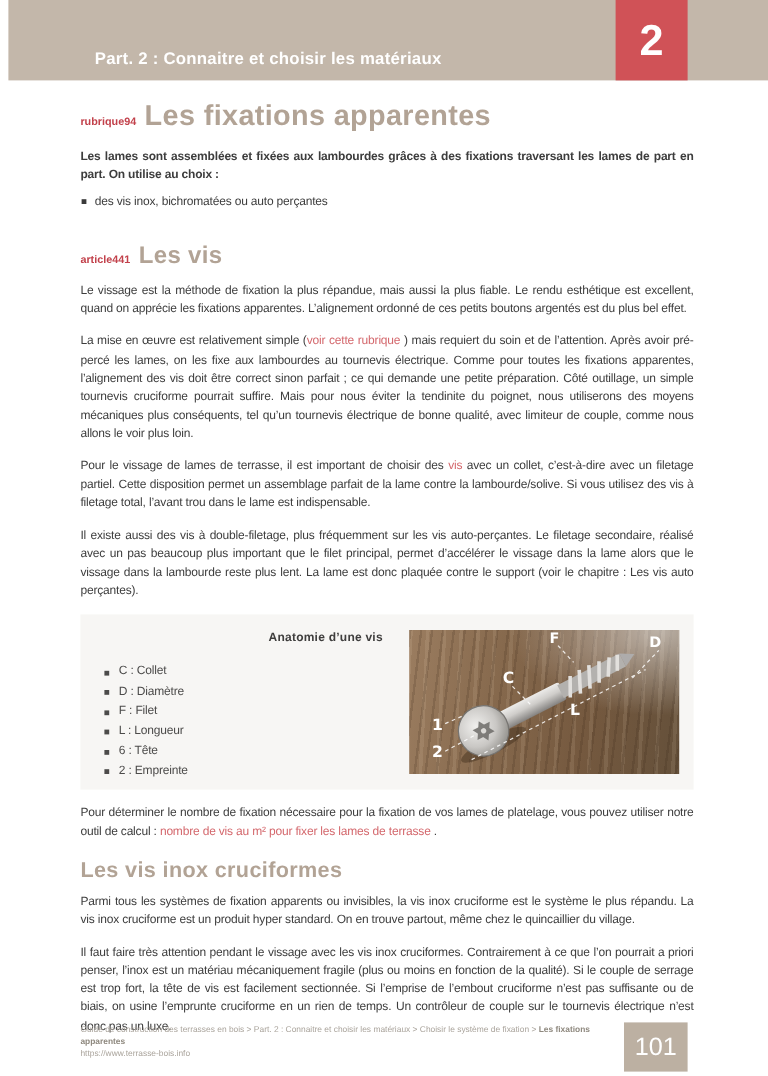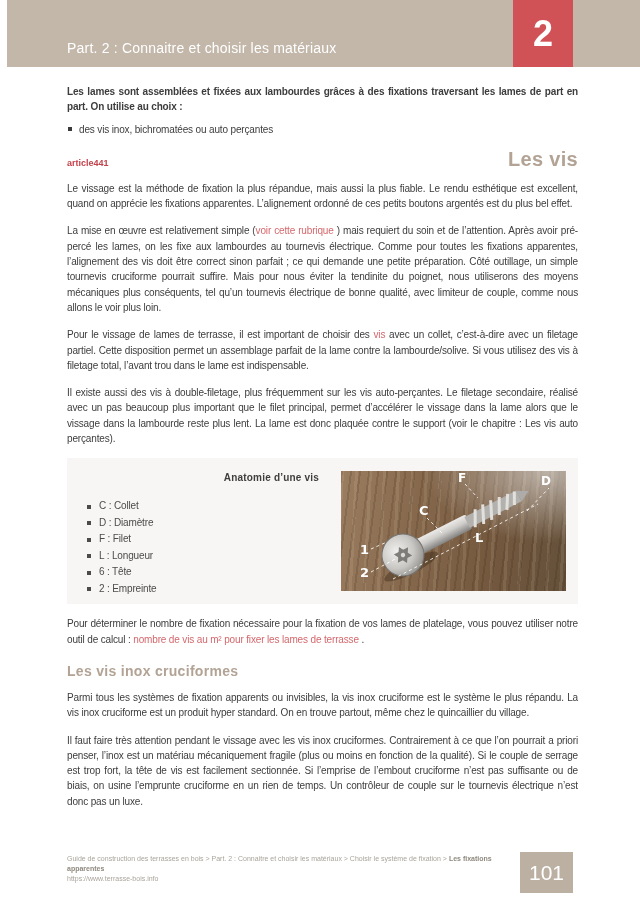--- a/index.html
+++ b/index.html
@@ -8,22 +8,22 @@
     position:relative; width:640px; height:897px; background:#ffffff;
     overflow:hidden; margin:0 auto;
   }
 
   
   .header-bar {
     position:absolute; left:7px; right:0; top:0; height:67px;
     background:#c3b7aa; z-index:3;
   }
   .header-title {
-    position:absolute; left:60px; bottom:11px;
-    color:#ffffff; font-size:14px; font-weight:normal; letter-spacing:0.2px;
+    position:absolute; left:72px; bottom:11px;
+    color:#ffffff; font-size:14px; font-weight:bold; letter-spacing:0.2px;
   }
   .chapter-badge {
     position:absolute; left:513px; top:0; width:60px; height:67px;
     background:#d05257; color:#ffffff; font-size:36px; font-weight:bold;
     display:flex; align-items:center; justify-content:center; z-index:4;
   }
 
   
   .watermark {
     position:absolute; left:50px; top:348px; z-index:1;
@@ -37,23 +37,23 @@
     position:absolute; left:67px; top:84px; width:511px; z-index:2;
     color:#3d3d3d; font-size:10px; line-height:15.3px; letter-spacing:-0.15px;
   }
   .h-row { display:flex; align-items:baseline; }
   .ref-label {
     color:#c2414b; font-size:9px; font-weight:bold; margin-right:7px;
     letter-spacing:0; flex:none;
   }
   .h1-row { margin:0 0 13px 0; }
   .h1-row .h-text { color:#b2a395; font-size:24px; font-weight:bold; line-height:26px; letter-spacing:0.3px; }
-  .h2-row { margin:9px 0 9px 0;justify-content:space-between; }
+  .h2-row { margin:24px 0 9px 0; }
   .h2-row .h-text { color:#b2a395; font-size:20px; font-weight:bold; line-height:26px; letter-spacing:0.3px; }
-  .h3 { color:#b2a395; font-size:14px; font-weight:bold; line-height:22px; margin:13px 0 8px 0; letter-spacing:0.3px; }
+  .h3 { color:#b2a395; font-size:18px; font-weight:bold; line-height:22px; margin:13px 0 8px 0; letter-spacing:0.3px; }
 
   p.bp { margin:0 0 12px 0; text-align:justify; }
   p.intro-p { margin:0 0 7px 0; text-align:justify;font-weight:bold; }
   a.inline-link { color:#d4686d; text-decoration:none; cursor:pointer; }
 
   ul.sq-list { list-style:none; margin:0 0 0 1px; padding:0; }
   ul.sq-list li { position:relative; padding-left:11px; line-height:15.3px; }
   ul.sq-list li::before {
     content:""; position:absolute; left:0; top:5.7px; width:4px; height:4px; background:#3a3a3a;
   }
@@ -99,20 +99,24 @@
 <div class="page">
 
   <div class="header-bar">
     <div class="header-title">Part. 2 : Connaitre et choisir les matériaux</div>
   </div>
   <div class="chapter-badge">2</div>
 
 
   <div class="content">
 
+    <div class="h-row h1-row">
+      <span class="ref-label">rubrique94</span>
+      <span class="h-text">Les fixations apparentes</span>
+    </div>
 
     <p class="intro-p">Les lames sont assemblées et fixées aux lambourdes grâces à des fixations traversant les lames de part en part. On utilise au choix :</p>
 
     <ul class="sq-list">
       <li>des vis inox, bichromatées ou auto perçantes</li>
     </ul>
 
     <div class="h-row h2-row">
       <span class="ref-label">article441</span>
       <span class="h-text">Les vis</span>

